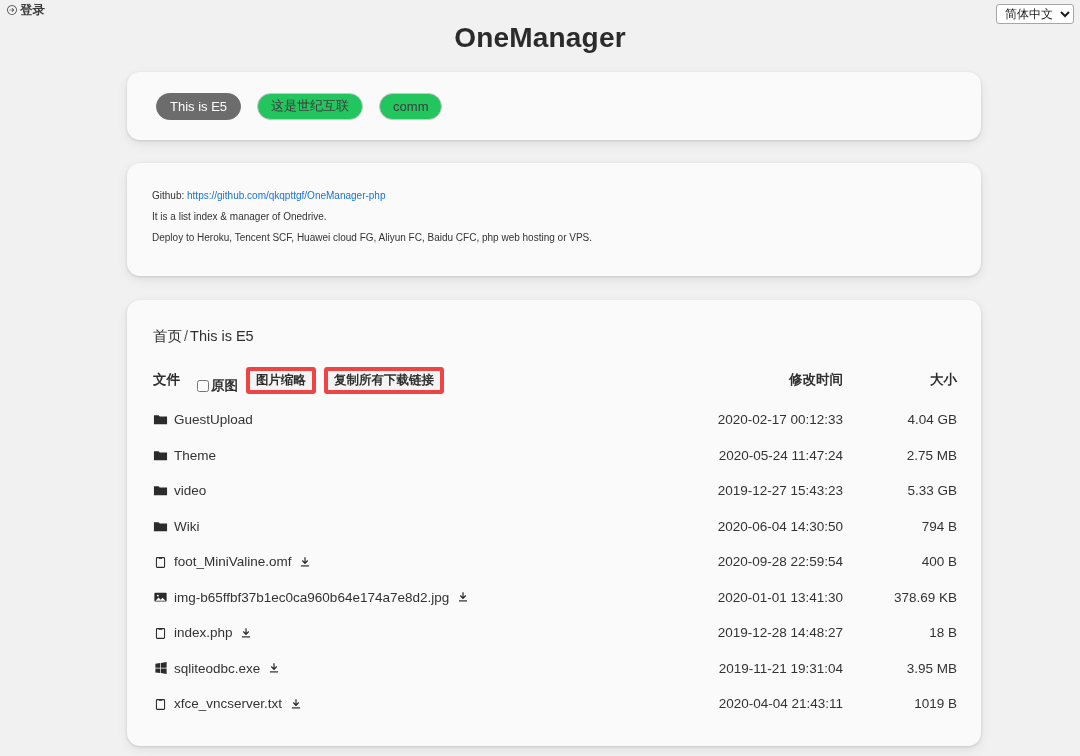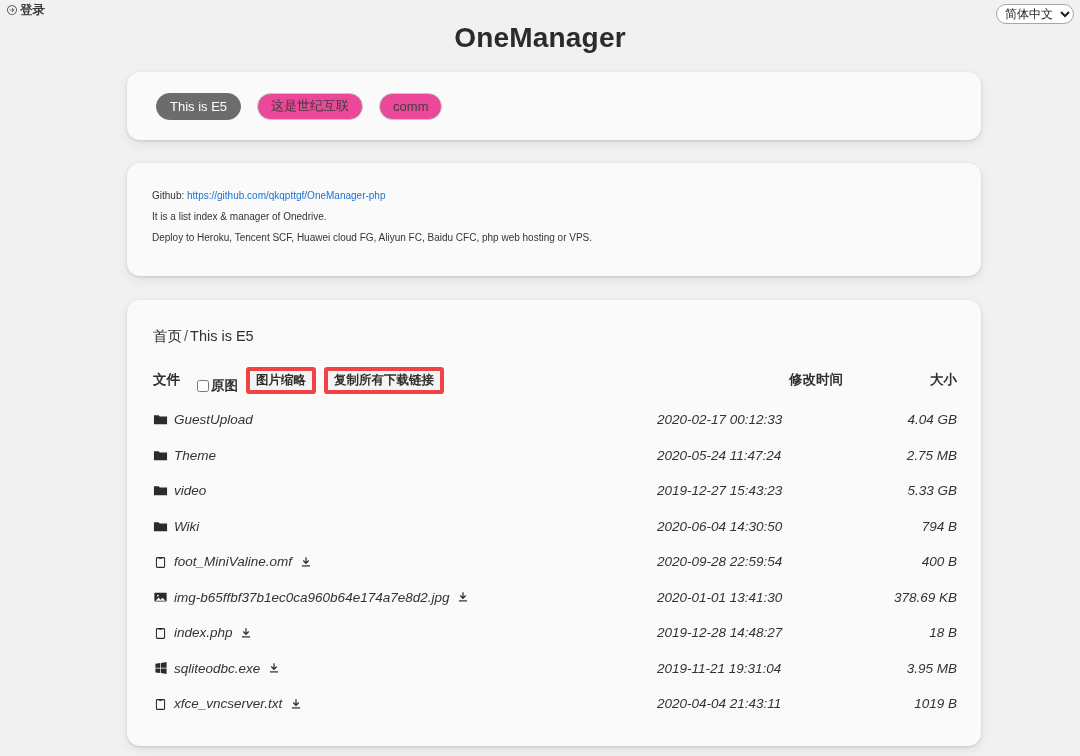--- a/index.html
+++ b/index.html
@@ -38,21 +38,21 @@
     text-decoration: none;
     font-weight: 600;
     line-height: 1;
   }
   .login-link .ic { display: inline-flex; }
   .lang-select {
     font-family: "Liberation Sans", "DejaVu Sans", sans-serif;
     font-size: 12px;
     padding: 1px 4px;
     border: 1px solid #a6a6a6;
-    border-radius: 10px;
+    border-radius: 3px;
     background: #ffffff;
     color: #1d1d1d;
     height: 20px;
     box-sizing: border-box;
     width: 78px;
   }
 
   
   .page-title {
     position: absolute;
@@ -88,21 +88,21 @@
     height: 100%;
   }
   .drive-btn {
     display: inline-flex;
     align-items: center;
     justify-content: center;
     height: 27px;
     padding: 0 13px;
     border-radius: 14px;
     border: 1px solid #c8c8c8;
-    background: #ec4899;
+    background: #22c55e;
     color: #3d3d3d;
     font-size: 13px;
     font-family: "Liberation Sans", "DejaVu Sans", sans-serif;
     cursor: pointer;
     white-space: nowrap;
     box-sizing: border-box;
   }
   .drive-btn.active {
     background: #6c6c6c;
     border-color: #6c6c6c;
@@ -192,21 +192,20 @@
 
   .rows { padding: 9px 0 0 0; }
   .row {
     display: flex;
     align-items: center;
     height: 35.5px;
     padding-left: 26px;
     box-sizing: border-box;
     font-size: 13.5px;
     color: #333333;
-    font-style: italic;
   }
   .row-name {
     flex: 1;
     display: flex;
     align-items: center;
     gap: 6px;
     min-width: 0;
     overflow: hidden;
     white-space: nowrap;
   }
@@ -227,21 +226,21 @@
     height: 13px;
     flex: none;
     display: inline-flex;
     align-items: center;
     justify-content: center;
     margin-left: 1px;
   }
   .row-date {
     width: 196px;
     flex: none;
-    text-align: left;
+    text-align: right;
     padding-right: 10px;
     box-sizing: border-box;
     color: #333333;
     font-size: 13.5px;
   }
   .row-size {
     width: 128px;
     flex: none;
     text-align: right;
     padding-right: 24px;

